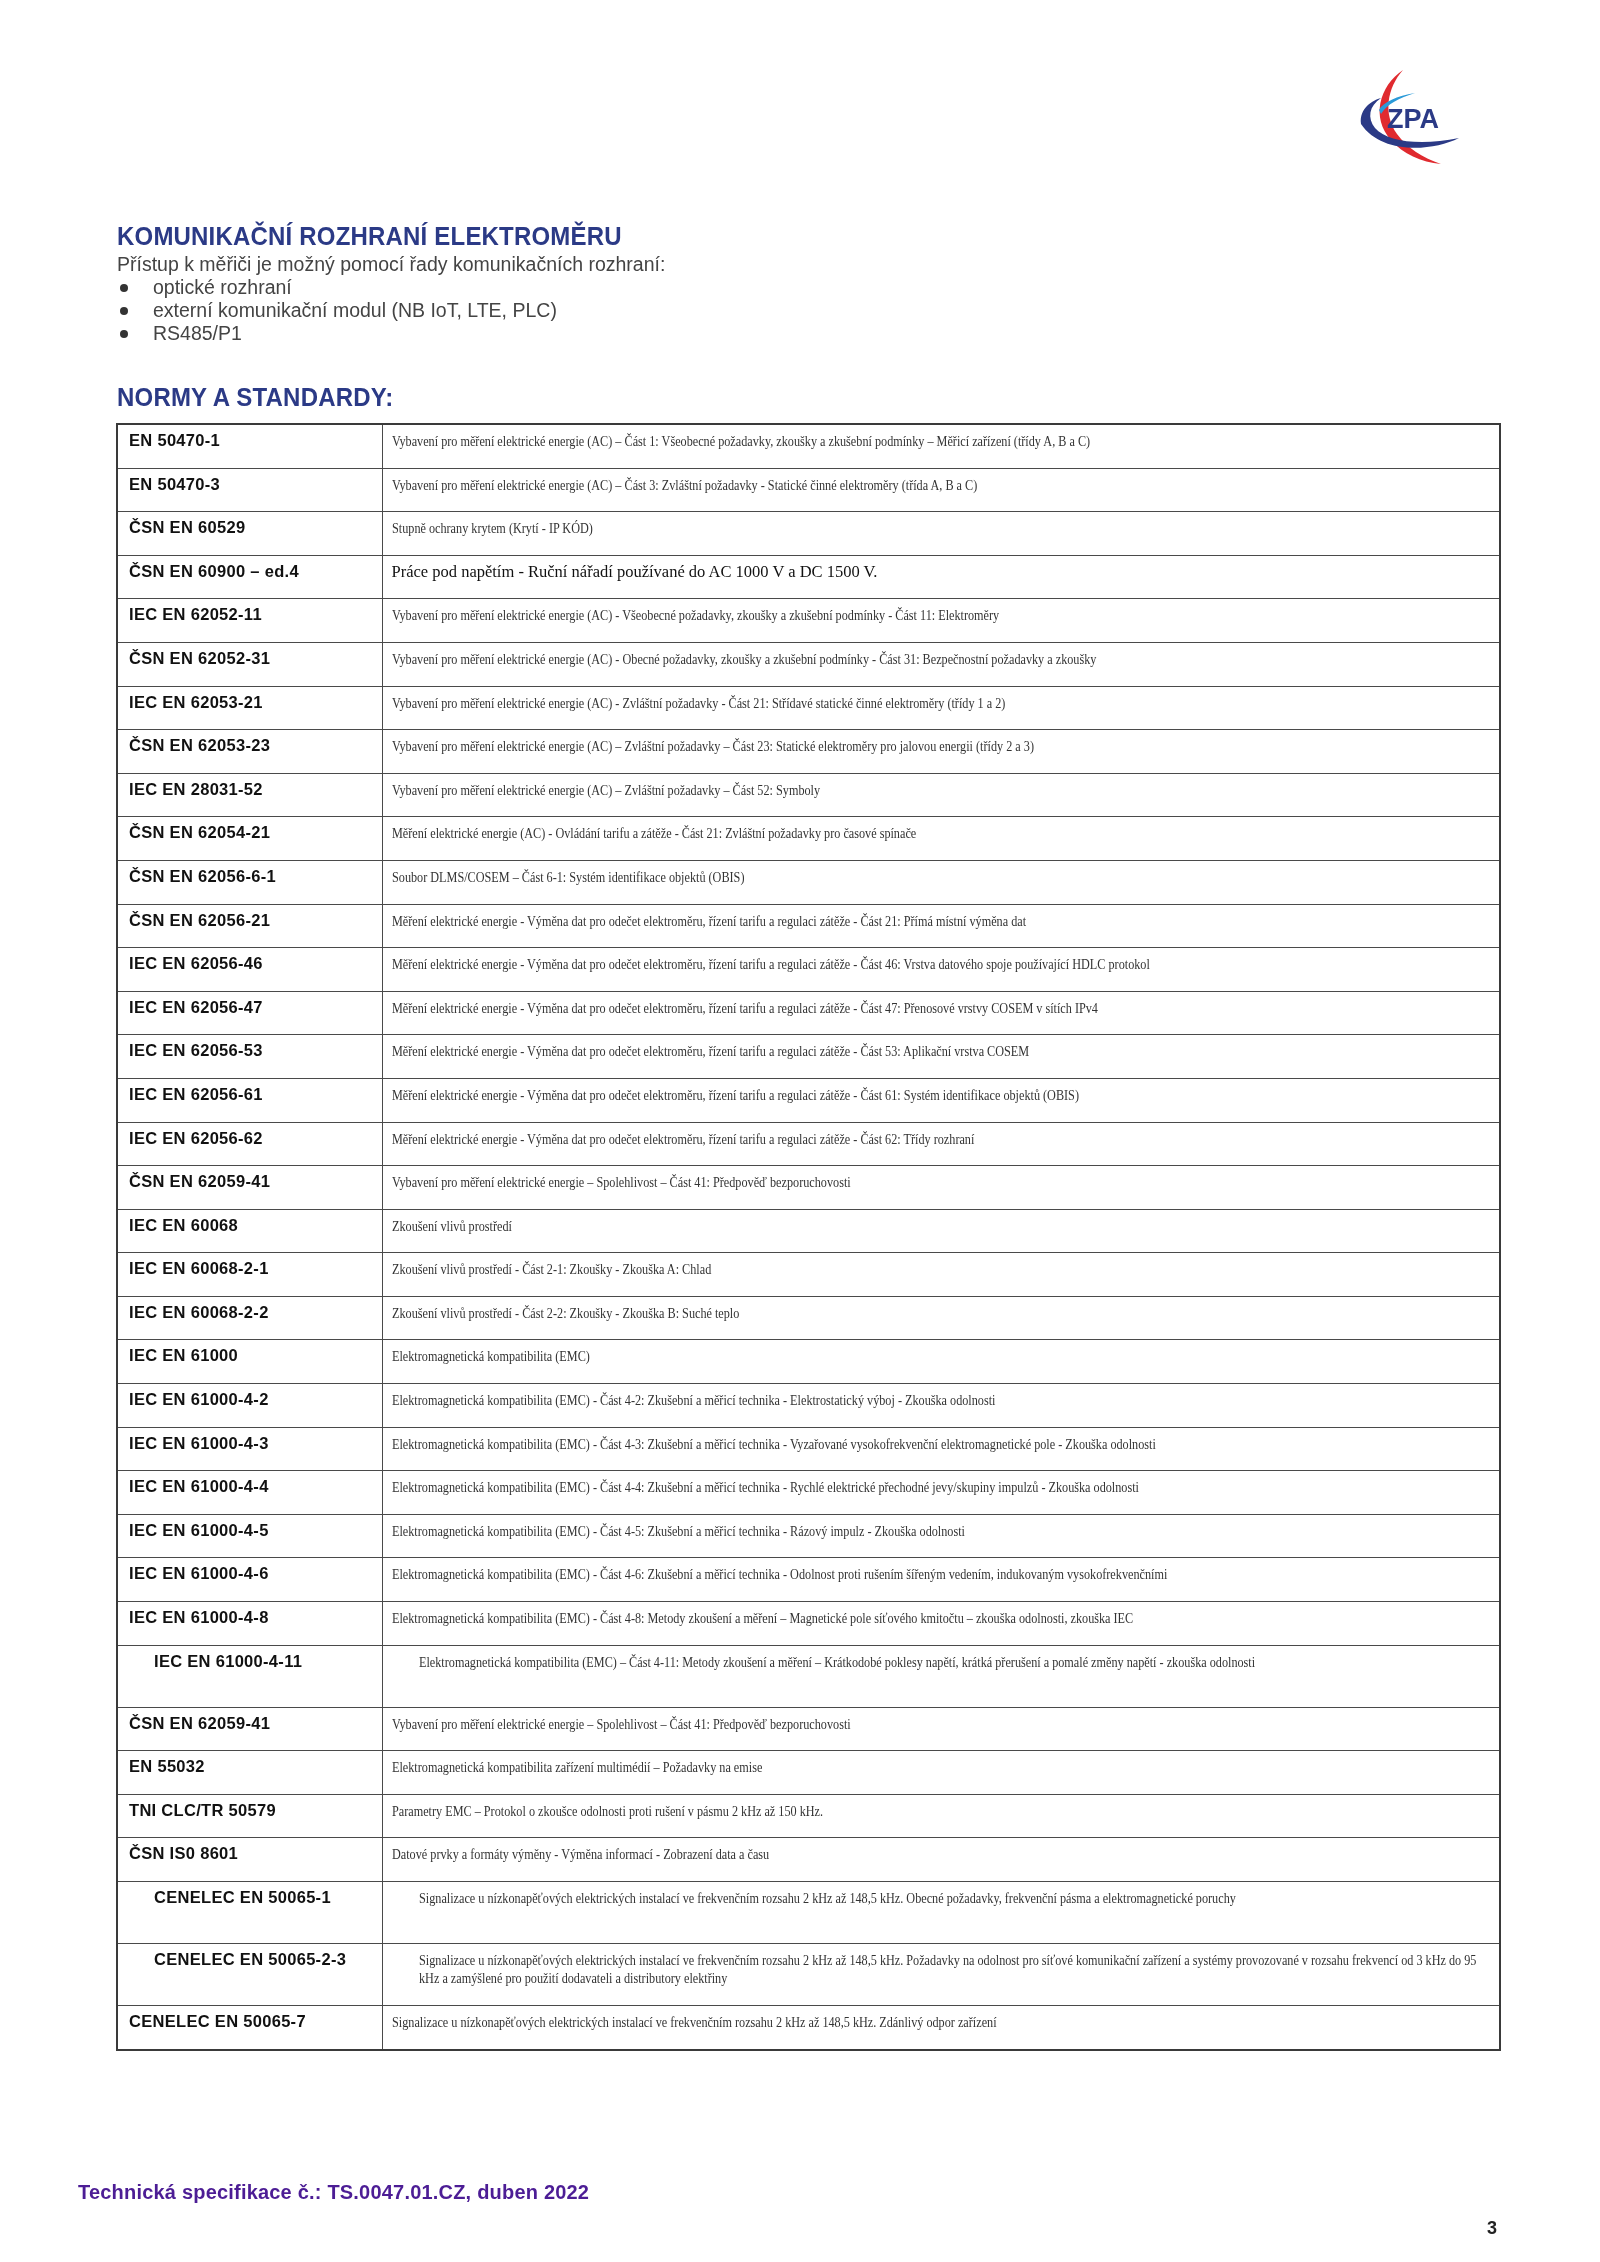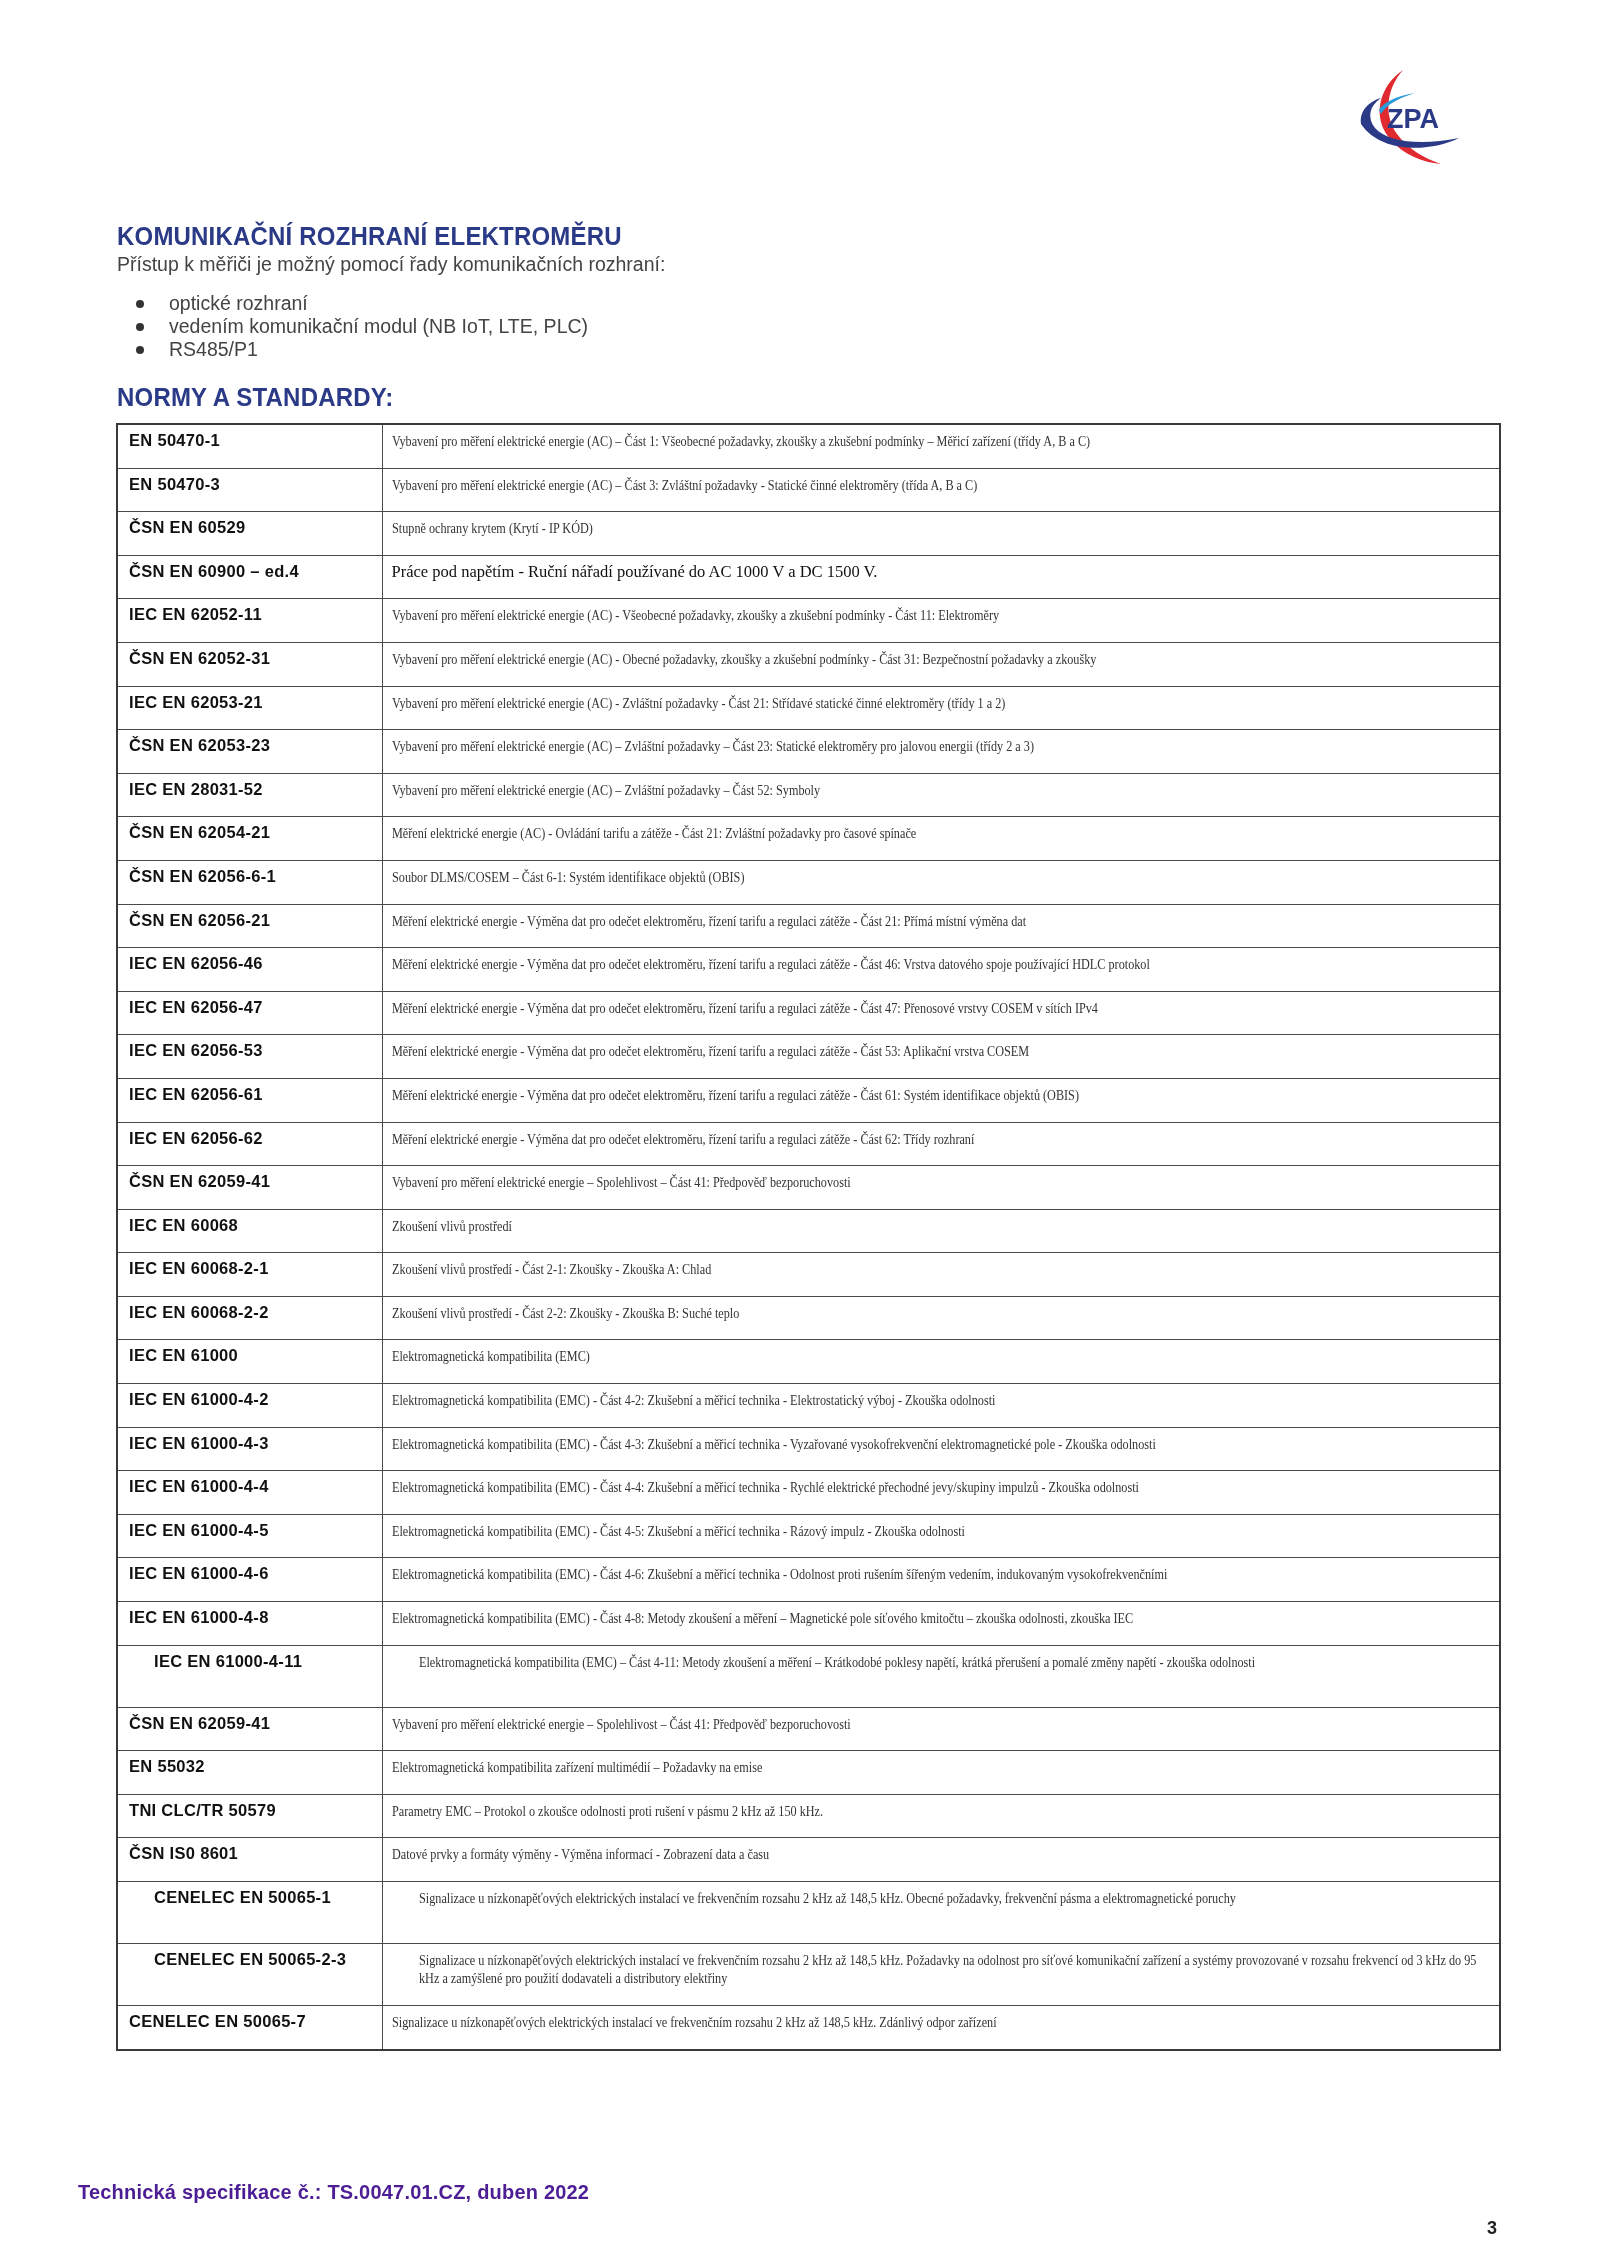--- a/index.html
+++ b/index.html
@@ -6,21 +6,21 @@
   body { width: 1600px; height: 2262px; position: relative; overflow: hidden; font-family: "Liberation Sans", sans-serif; color: #222; }
 
   .logo { position: absolute; left: 1351px; top: 68px; width: 120px; height: 100px; }
 
   .section-title { position: absolute; left: 117px; font-family: "Liberation Sans", sans-serif; font-weight: bold; color: #2b3a86; font-size: 25px; letter-spacing: 0.2px; transform: scaleX(0.96); transform-origin: left; }
   .title-1 { top: 222px; }
   .title-2 { top: 383px; }
 
   .intro { position: absolute; left: 117px; top: 253px; font-size: 19.5px; color: #444; line-height: 23px; }
   .intro .line { white-space: nowrap; }
-  .bullets { list-style: none; margin: 16px; padding: 0; }
+  .bullets { list-style: none; margin: 0; padding: 0; }
   .bullets li { position: relative; padding-left: 36px; white-space: nowrap; }
   .bullets li .dot { position: absolute; left: 3px; top: 8px; width: 8px; height: 8px; border-radius: 50%; background: #333; }
 
   table.norms { position: absolute; left: 116px; top: 423px; width: 1385px; border-collapse: collapse; border: 2.5px solid #3a3a3a; }
   table.norms td { border: 1.5px solid #4a4a4a; vertical-align: top; }
   td.code { width: 265px; padding: 6px 10px 0 11px; font-weight: bold; font-size: 16.5px; color: #111; letter-spacing: 0.3px; height: 28px; box-sizing: border-box; white-space: nowrap; }
   td.desc { padding: 7px 9px 0 9px; font-size: 14.2px; color: #333; line-height: 18px; font-family: Liberation Serif, serif; }
   td.desc span.t { display: inline-block; transform: scaleX(0.86); transform-origin: left; width: 116%; }
   td.desc.big span.t { transform: none; width: auto; font-size: 16.5px; color: #111; }
   tr.single td { height: 35.6px; }
@@ -40,21 +40,21 @@
     <path d="M10 56 C 8 40, 22 32, 30 30 C 18 38, 16 50, 24 60 C 36 74, 70 78, 108 70 C 80 84, 30 86, 10 56 Z" fill="#2b3a86"></path>
     <text x="36" y="60" font-family="Liberation Sans, sans-serif" font-weight="bold" font-size="27" fill="#2b3a86">ZPA</text>
   </svg>
 </div>
 
 <div class="section-title title-1">KOMUNIKAČNÍ ROZHRANÍ ELEKTROMĚRU</div>
 <div class="intro">
   <div class="line">Přístup k měřiči je možný pomocí řady komunikačních rozhraní:</div>
   <ul class="bullets">
     <li><span class="dot"></span><span>optické rozhraní</span></li>
-    <li><span class="dot"></span><span>vedením komunikační modul (NB IoT, LTE, PLC)</span></li>
+    <li><span class="dot"></span><span>externí komunikační modul (NB IoT, LTE, PLC)</span></li>
     <li><span class="dot"></span><span>RS485/P1</span></li>
   </ul>
 </div>
 
 <div class="section-title title-2">NORMY A STANDARDY:</div>
 <table class="norms">
   <tbody id="norms-body">
       <tr class="single">
         <td class="code">EN 50470-1</td>
         <td class="desc"><span class="t">Vybavení pro měření elektrické energie (AC) – Část 1: Všeobecné požadavky, zkoušky a zkušební podmínky – Měřicí zařízení (třídy A, B a C)</span></td>

